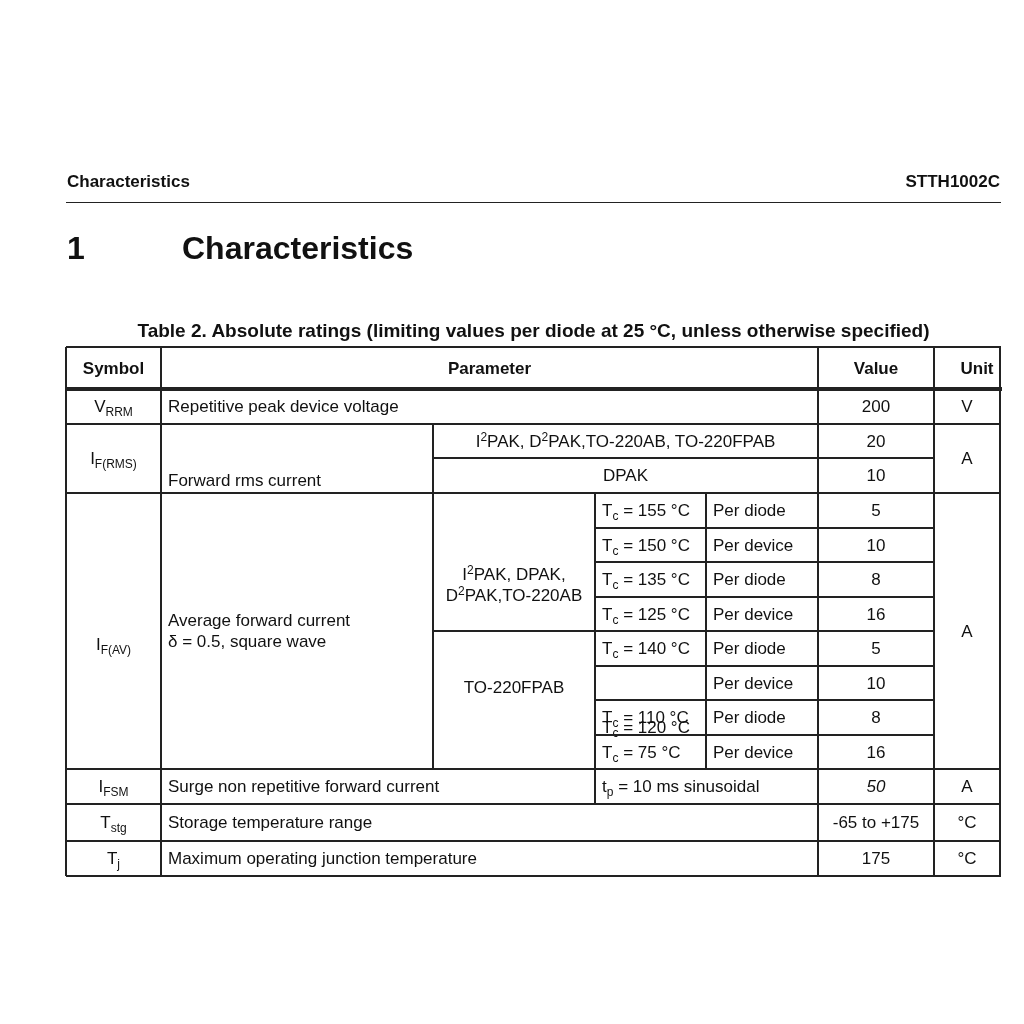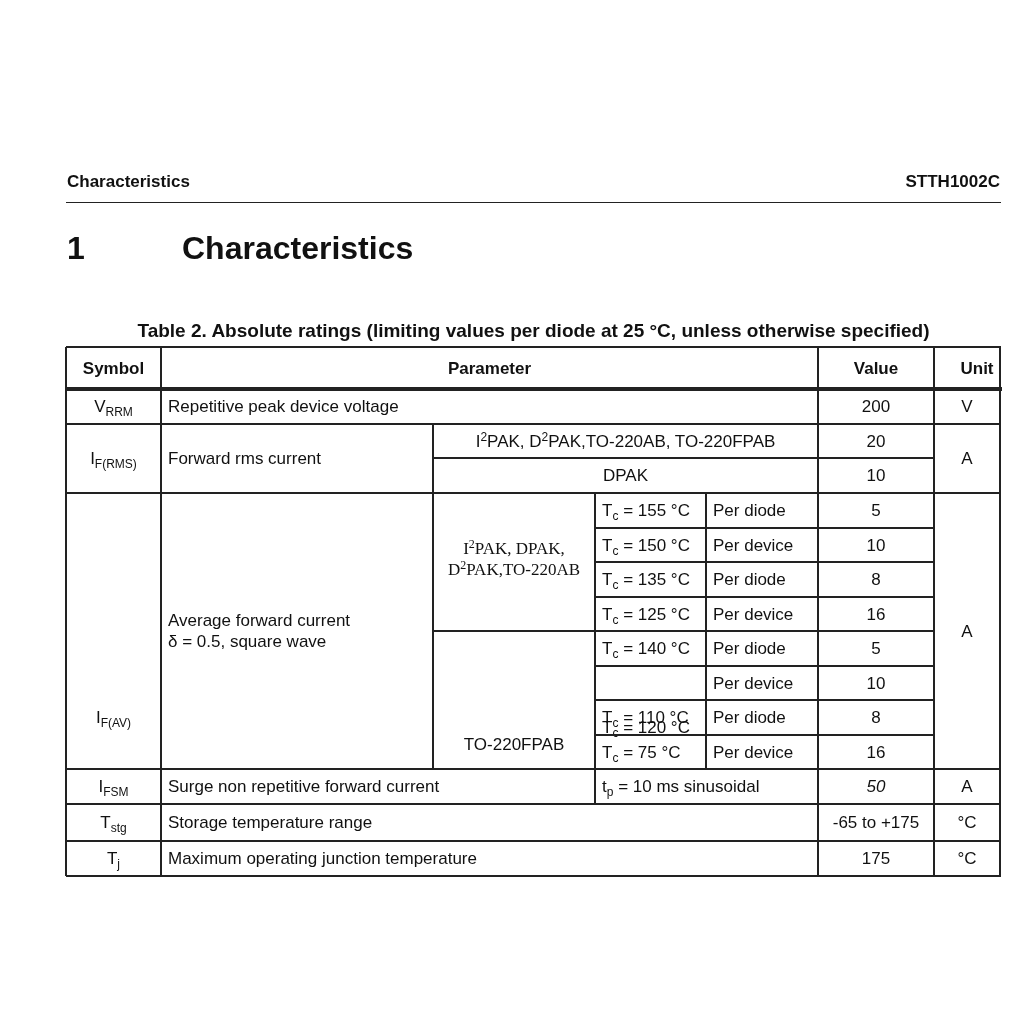--- a/index.html
+++ b/index.html
@@ -45,45 +45,45 @@
   <div class="cell c" style="left:66px;top:389px;width:95px;height:35px;">
     <span><span>V</span><sub>RRM</sub></span>
   </div>
   <div class="cell l" style="left:161px;top:389px;width:657px;height:35px;">Repetitive peak device voltage</div>
   <div class="cell c" style="left:818px;top:389px;width:116px;height:35px;">200</div>
   <div class="cell c" style="left:934px;top:389px;width:66px;height:35px;">V</div>
 
   <div class="cell c" style="left:66px;top:424px;width:95px;height:69px;">
     <span><span>I</span><sub>F(RMS)</sub></span>
   </div>
-  <div class="cell l" style="left:161px;top:424px;width:272px;height:69px;">Forward rms current</div>
+  <div class="cell l" style="left:161px;top:446px;width:272px;height:69px;">Forward rms current</div>
   <div class="cell c" style="left:433px;top:424px;width:385px;height:34px;">
     <span><span>I</span><sup>2</sup><span>PAK, D</span><sup>2</sup><span>PAK,TO-220AB, TO-220FPAB</span></span>
   </div>
   <div class="cell c" style="left:818px;top:424px;width:116px;height:34px;">20</div>
   <div class="cell c" style="left:433px;top:458px;width:385px;height:35px;">DPAK</div>
   <div class="cell c" style="left:818px;top:458px;width:116px;height:35px;">10</div>
   <div class="cell c" style="left:934px;top:424px;width:66px;height:69px;">A</div>
 
-  <div class="cell c" style="left:66px;top:484px;width:95px;height:244px;align-items:flex-end;">
+  <div class="cell c" style="left:66px;top:522px;width:95px;height:244px;">
     <span><span>I</span><sub>F(AV)</sub></span>
   </div>
   <div class="cell l" style="left:161px;top:493px;width:272px;height:276px;">
     <span class="two">
       <span>Average forward current</span><br>
       <span>δ = 0.5, square wave</span>
     </span>
   </div>
-  <div class="cell c" style="left:433px;top:493px;width:162px;height:138px;align-items:flex-start;padding-top:45px;font-family:Liberation Serif, serif;">
+  <div class="cell c" style="left:433px;top:493px;width:162px;height:138px;align-items:center;padding-top:45px;">
     <span class="two">
       <span><span>I</span><sup>2</sup><span>PAK, DPAK,</span></span><br>
       <span><span>D</span><sup>2</sup><span>PAK,TO-220AB</span></span>
     </span>
   </div>
-  <div class="cell c" style="left:433px;top:661px;width:162px;height:166px;">TO-220FPAB</div>
+  <div class="cell c" style="left:433px;top:604px;width:162px;height:166px;">TO-220FPAB</div>
 
   <div id="ifav-rows">
       <div class="cell l" style="left: 595px; top: 493px; width: 111px; height: 35px;">
         <span><span>T</span><sub>c</sub> <span>= 155 °C</span></span>
       </div>
       <div class="cell l" style="left: 706px; top: 493px; width: 112px; height: 35px;">Per diode</div>
       <div class="cell c" style="left: 818px; top: 493px; width: 116px; height: 35px;">5</div>
       <div class="cell l" style="left: 595px; top: 528px; width: 111px; height: 34px;">
         <span><span>T</span><sub>c</sub> <span>= 150 °C</span></span>
       </div>

